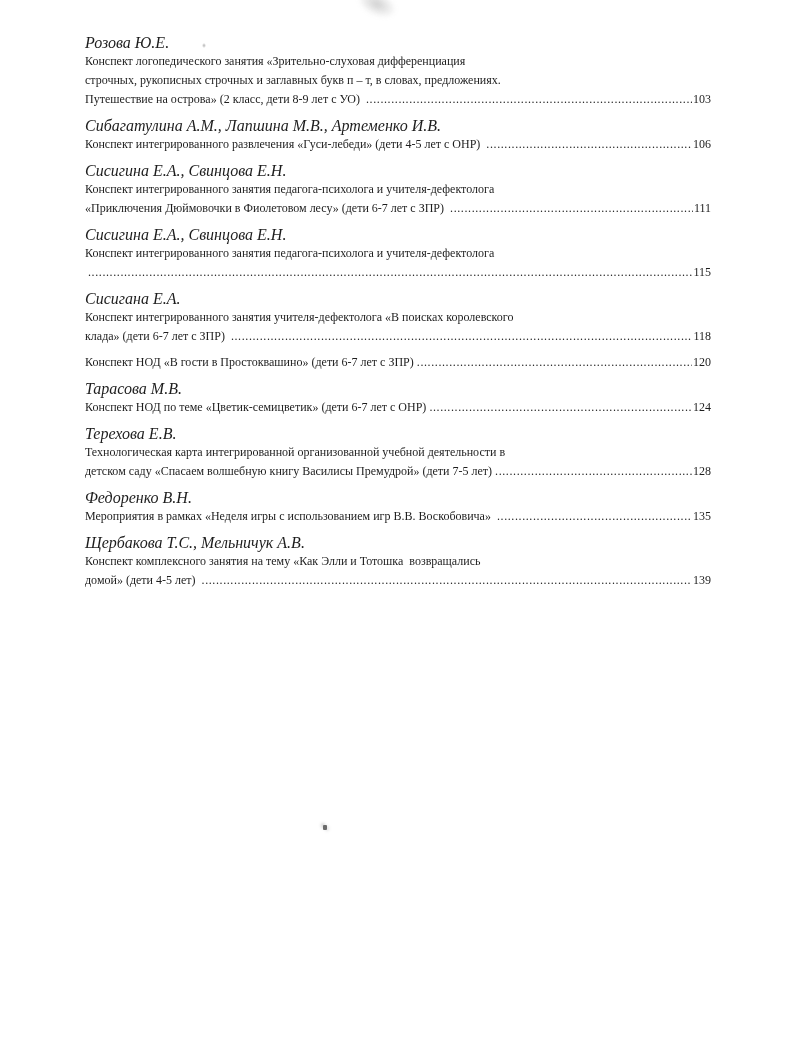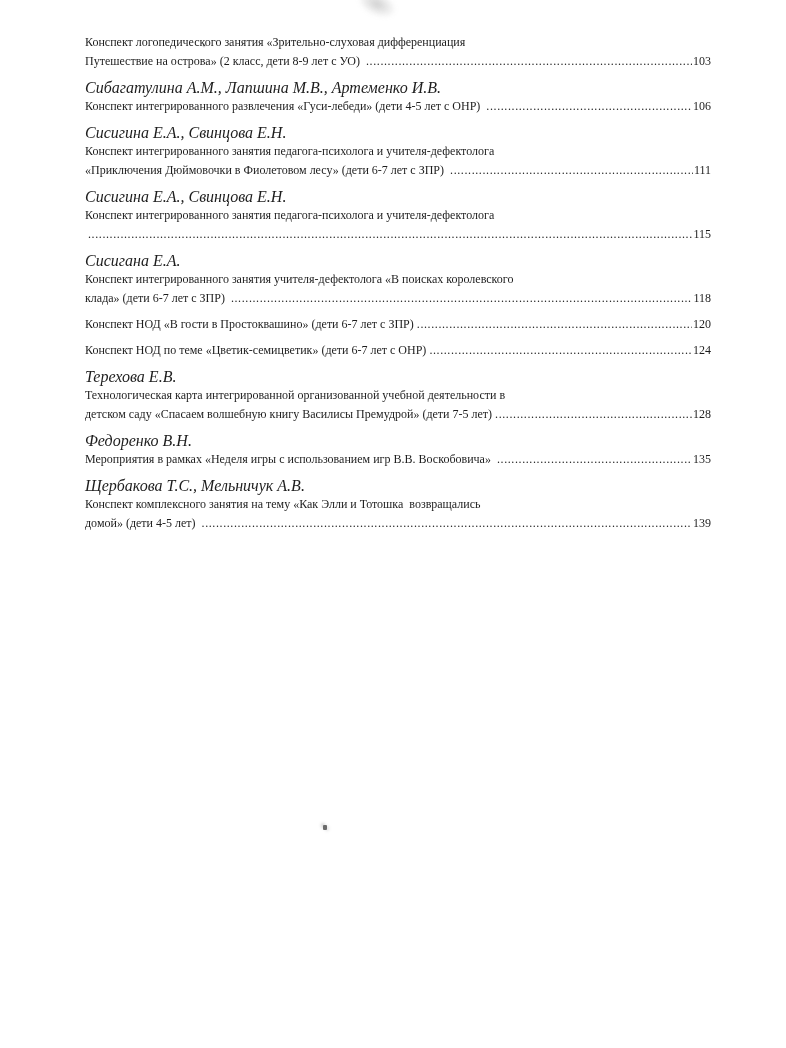--- a/index.html
+++ b/index.html
@@ -75,21 +75,23 @@
 </style>
 </head>
 <body>
 
 <div class="sheet">
   <div class="smudge-top"></div>
   <div class="speck-small"></div>
   <div class="speck-mid"></div>
   <main class="toc" id="toc">
   <section class="entry">
+    <div class="author">Розова Ю.Е.</div>
   <div class="line">Конспект логопедического занятия «Зрительно-слуховая дифференциация</div>
+        <div class="line">строчных, рукописных строчных и заглавных букв п – т, в словах, предложениях.</div>
         <div class="line last">
           <span class="txt">Путешествие на острова» (2 класс, дети 8-9 лет с УО) </span>
           <span class="dots">............................................................................................................................................................................................................................</span>
           <span class="pagenum">103</span>
         </div>
       </section>
 
   <section class="entry">
     <div class="author">Сибагатулина А.М., Лапшина М.В., Артеменко И.В.</div>
   <div class="line last">
@@ -130,20 +132,21 @@
 
   <section class="entry">
   <div class="line last">
           <span class="txt">Конспект НОД «В гости в Простоквашино» (дети 6-7 лет с ЗПР)</span>
           <span class="dots">............................................................................................................................................................................................................................</span>
           <span class="pagenum">120</span>
         </div>
       </section>
 
   <section class="entry">
+    <div class="author">Тарасова М.В.</div>
   <div class="line last">
           <span class="txt">Конспект НОД по теме «Цветик-семицветик» (дети 6-7 лет с ОНР)</span>
           <span class="dots">............................................................................................................................................................................................................................</span>
           <span class="pagenum">124</span>
         </div>
       </section>
 
   <section class="entry">
     <div class="author">Терехова Е.В.</div>
   <div class="line">Технологическая карта интегрированной организованной учебной деятельности в</div>

